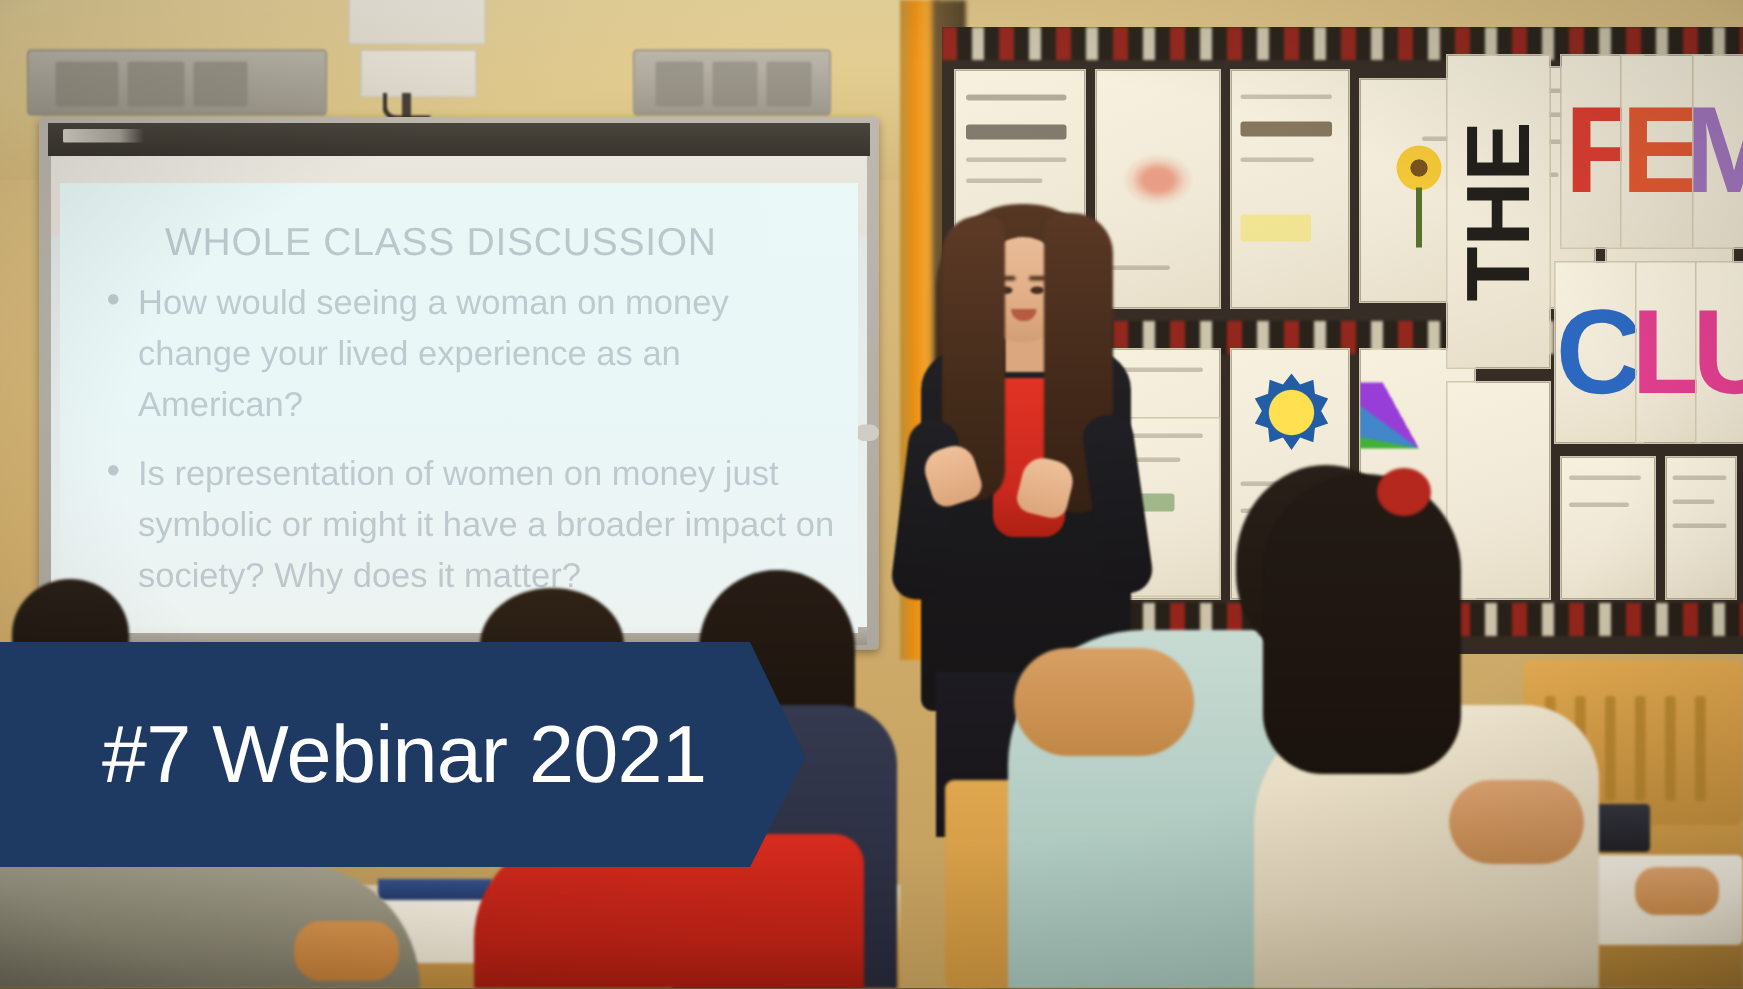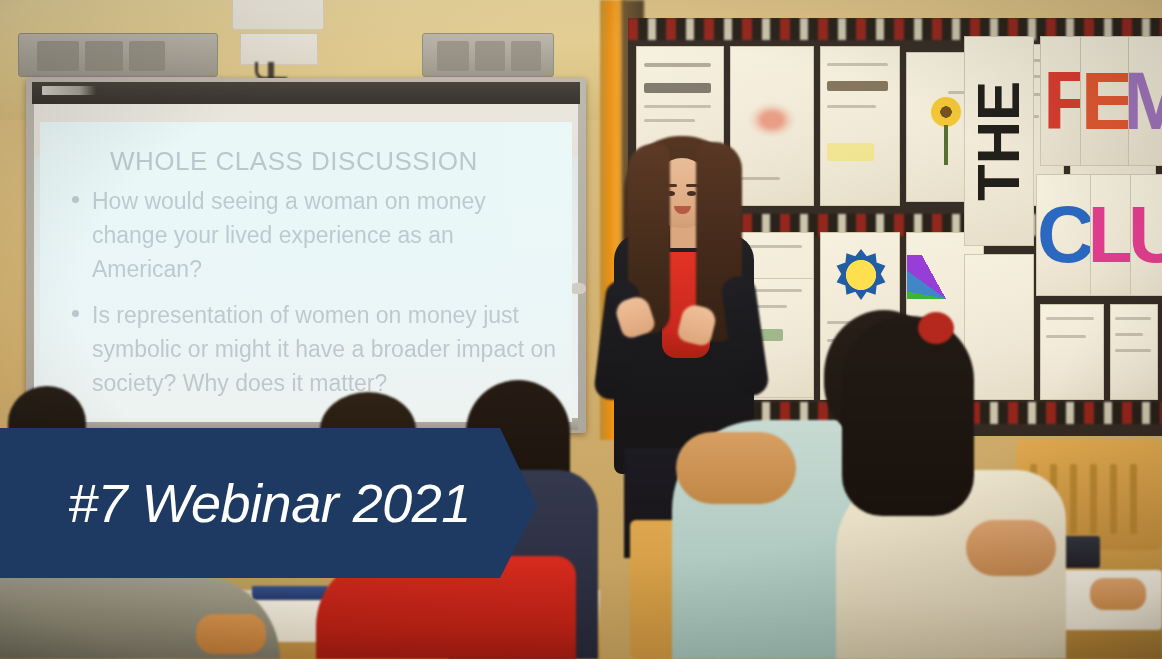--- a/index.html
+++ b/index.html
@@ -318,21 +318,21 @@
   
   .banner {
     position:absolute; left:0; top:428px; width:537px; height:150px;
     clip-path:polygon(0 0, 500px 0, 537px 77px, 500px 100%, 0 100%);
     display:flex; align-items:center;
   }
   .banner-title {
     margin-left:68px;
     color:#ffffff;
     font-size:54px; font-weight:400; letter-spacing:-0.5px;
-    line-height:1; white-space:nowrap;font-style:italic;
+    line-height:1; white-space:nowrap;
   }
   .banner-edge {
     position:absolute; left:0; top:428px; width:4px; height:150px;
   }
 </style>
 </head>
 <body>
 
 <div id="stage">
 

